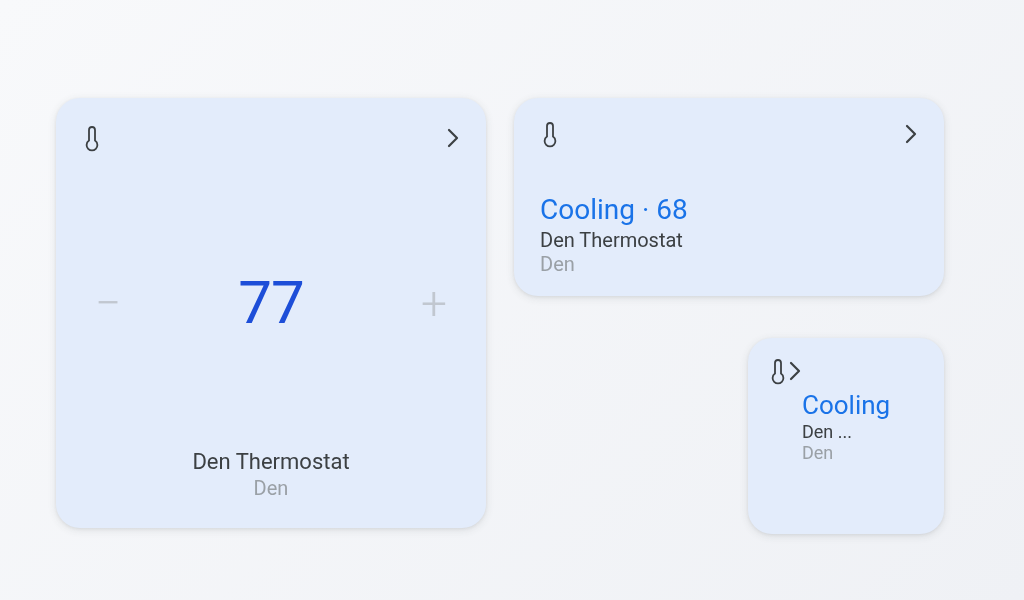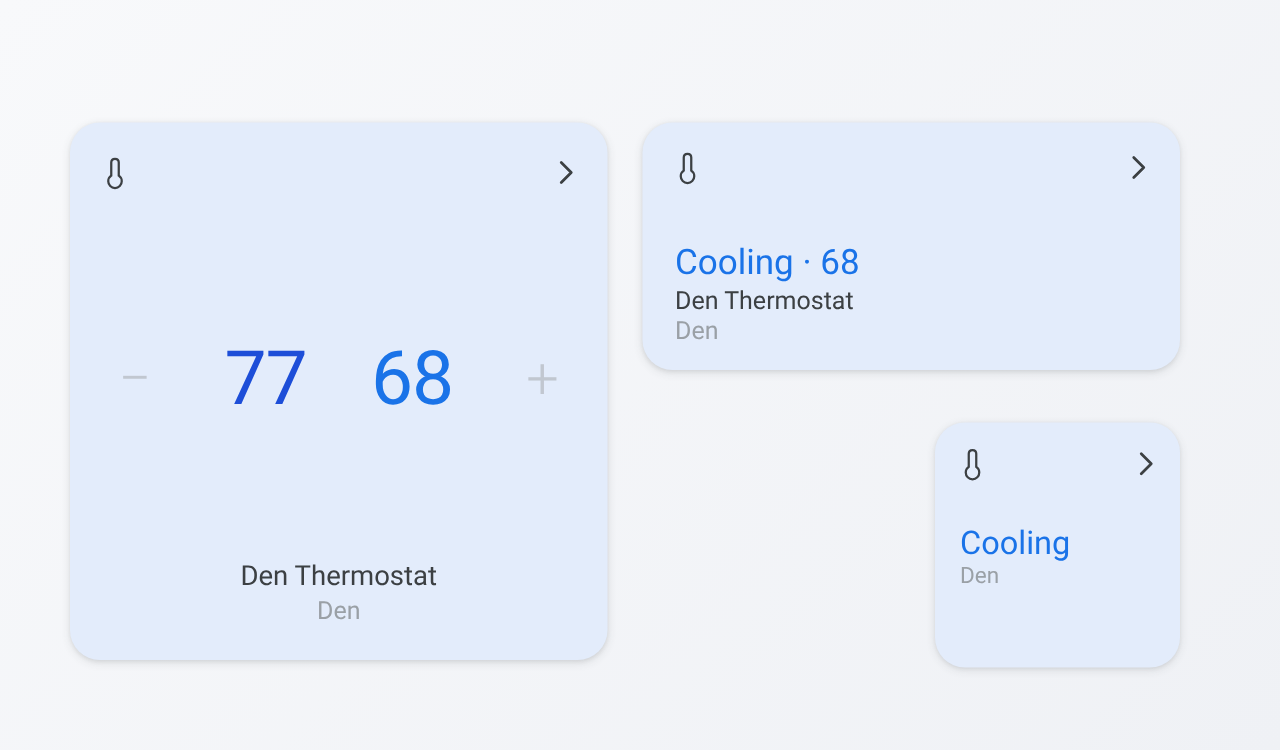--- a/index.html
+++ b/index.html
@@ -108,21 +108,21 @@
     color: #9aa0a6;
   }
 
   
   .card-small {
     left: 748px;
     top: 338px;
     width: 196px;
     height: 196px;
     display: flex;
-    flex-direction: column;
+    flex-direction: row;
     padding: 18px 20px;
   }
   .card-small .header {
     display: flex;
     justify-content: space-between;
     align-items: center;
     height: 30px;
   }
   .card-small .body {
     margin-top: 34px;
@@ -166,21 +166,20 @@
     </span>
     <span class="icon-chevron">
       <svg viewBox="0 0 14 24" fill="none" stroke="#3c4043" stroke-width="2.2" stroke-linecap="round" stroke-linejoin="round">
         <path d="M3 4 L11 12 L3 20"></path>
       </svg>
     </span>
   </div>
   <div class="temps">
     <span class="op">−</span>
     <span class="val hot">77</span>
-    <span class="val cool">68</span>
     <span class="op">+</span>
   </div>
   <div class="footer">
     <div class="name">Den Thermostat</div>
     <div class="room">Den</div>
   </div>
 </div>
 
 <div class="card card-medium">
   <div class="header">
@@ -210,15 +209,16 @@
       </svg>
     </span>
     <span class="icon-chevron">
       <svg viewBox="0 0 14 24" fill="none" stroke="#3c4043" stroke-width="2.2" stroke-linecap="round" stroke-linejoin="round">
         <path d="M3 4 L11 12 L3 20"></path>
       </svg>
     </span>
   </div>
   <div class="body">
     <div class="status">Cooling</div>
+    <div class="name">Den ...</div>
     <div class="room">Den</div>
   </div>
 </div>
 
 </body></html>

